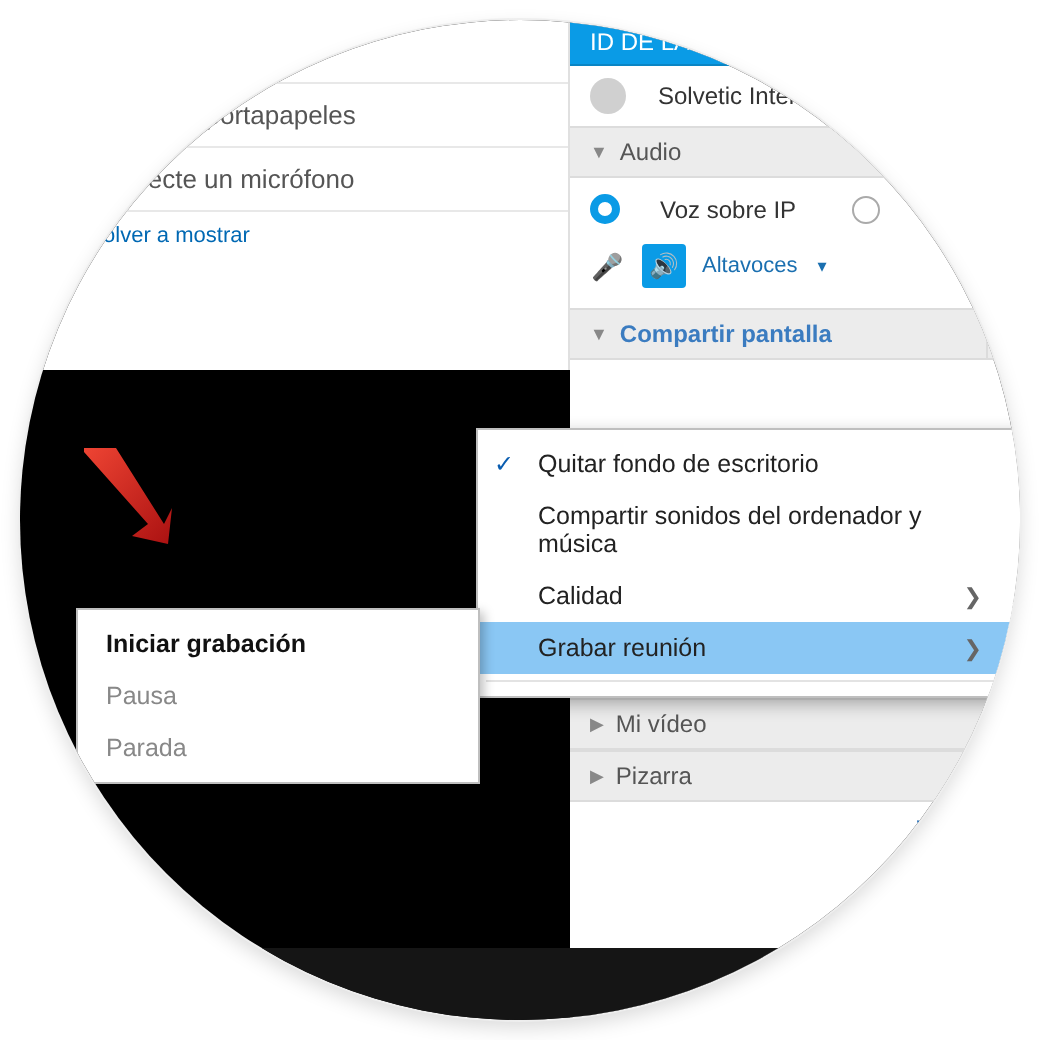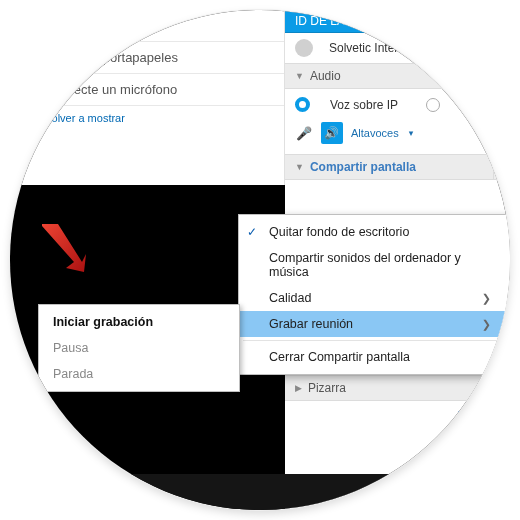--- a/index.html
+++ b/index.html
@@ -296,24 +296,20 @@
     </div>
     <div class="mi">
       <span>Calidad</span>
       <span class="sub">❯</span>
     </div>
     <div class="mi hi">
       <span>Grabar reunión</span>
       <span class="sub">❯</span>
     </div>
     <hr>
-    <div class="mi">
-      <span>Cerrar Compartir pantalla</span>
-        <span></span>
-    </div>
   </div>
 
   <div class="submenu">
     <div class="mi strong">Iniciar grabación</div>
     <div class="mi">Pausa</div>
     <div class="mi">Parada</div>
   </div>
 
   <svg class="arrow" viewBox="0 0 48 50">
     <defs>

